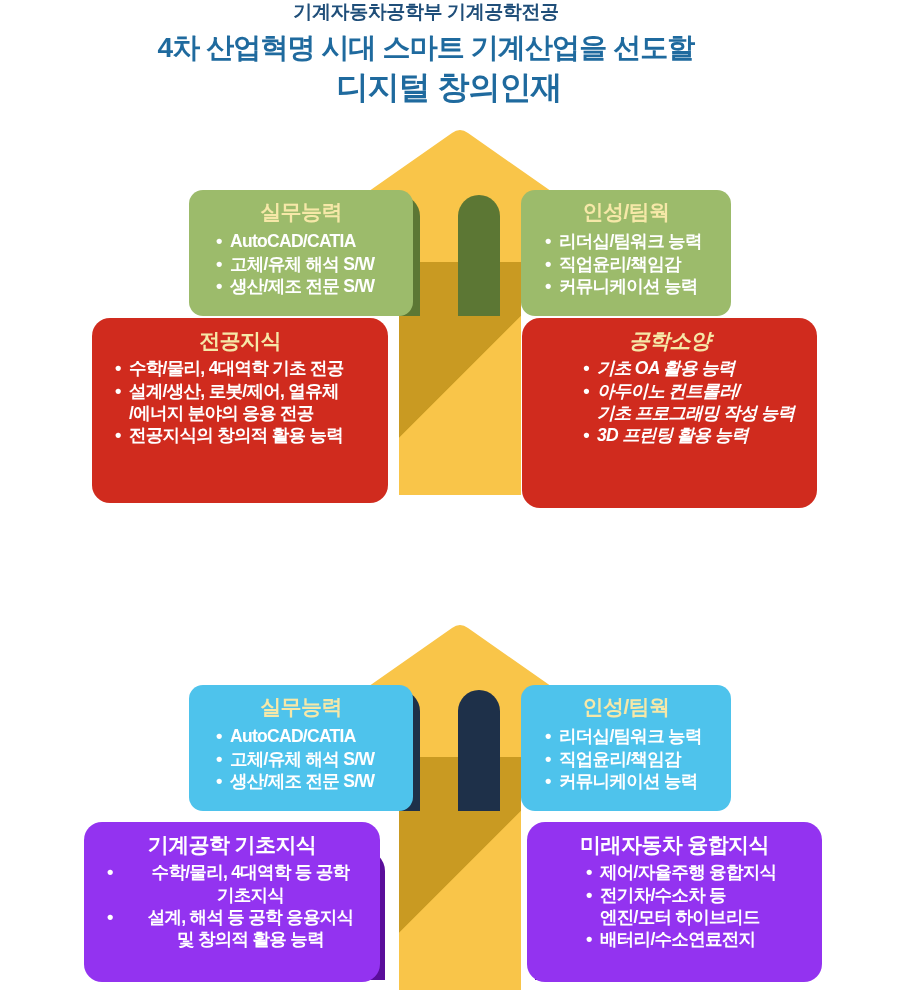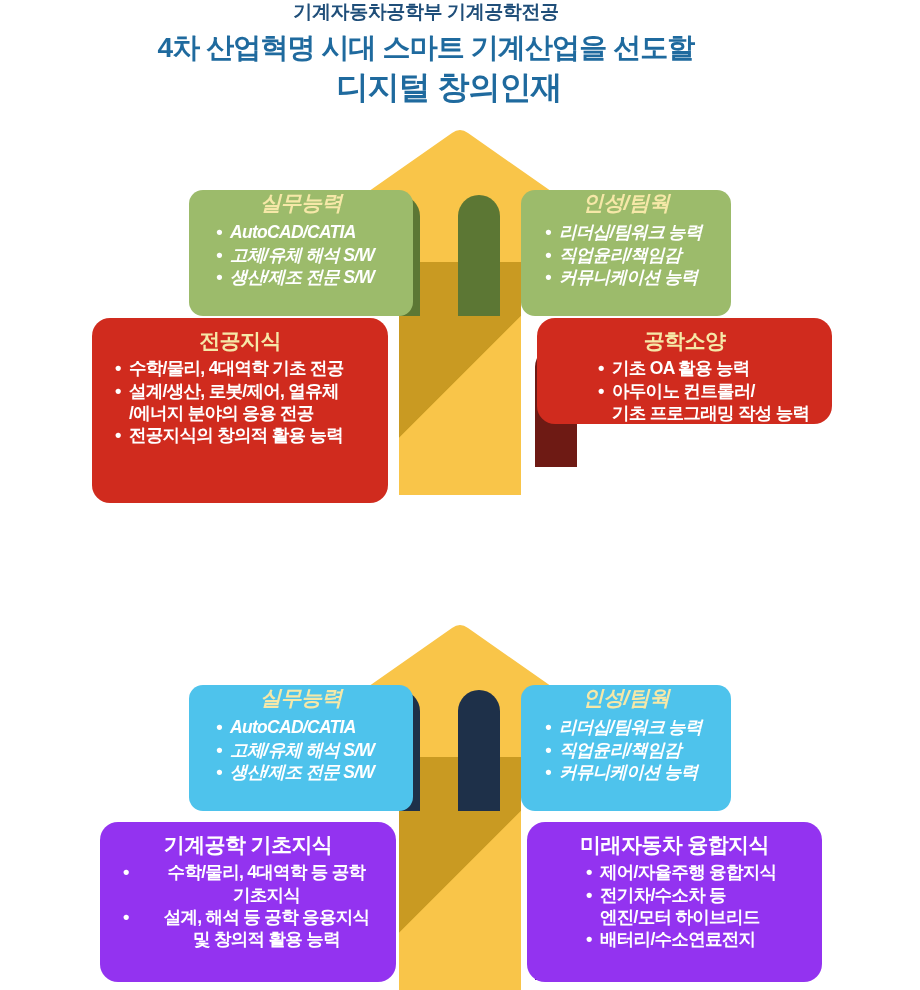--- a/index.html
+++ b/index.html
@@ -97,55 +97,55 @@
     content: "\2022";
     position: absolute;
     left: 1px;
     top: -1px;
     font-size: 1.05em;
   }
 
   
   .card-top {
     border-radius: 14px;
-    font-style: italic;
+    padding-top: 9px;
   }
   .card-top .card-title { font-size: 21px; }
   .card-top ul { margin-top: 6px; }
   .card-top li { font-size: 17.5px; }
 
   
   .card-bottom {
     border-radius: 18px;
     padding-top: 10px;
   }
   .card-bottom .card-title { font-size: 21px; }
   .card-bottom ul { margin-top: 4px; }
   .card-bottom li { font-size: 17.5px; }
 
   
   .c-skill-1  { left: 189px; top: 190px; width: 224px; height: 126px; background: #9CBB6B; }
   .c-team-1   { left: 521px; top: 190px; width: 210px; height: 126px; background: #9CBB6B; }
   .c-major-1  { left: 92px;  top: 318px; width: 296px; height: 185px; background: #D02B1E; }
-  .c-eng-1    { left: 537px; top: 318px; width: 295px; height: 106px; background: #D02B1E; }
+  .c-eng-1    { left: 522px; top: 318px; width: 295px; height: 190px; background: #D02B1E; font-style: italic; }
 
   .c-skill-1 .card-title, .c-team-1 .card-title { color: #F6E8A8; }
   .c-skill-1 li, .c-team-1 li { color: #FFFFFF; }
   .c-major-1 .card-title, .c-eng-1 .card-title { color: #F6E8A8; }
   .c-major-1 li, .c-eng-1 li { color: #FFFFFF; }
 
   .c-skill-1 ul { padding-left: 26px; }
   .c-team-1  ul { padding-left: 23px; }
   .c-major-1 ul { padding-left: 22px; }
   .c-eng-1   ul { padding-left: 60px; }
 
   
   .c-skill-2  { left: 189px; top: 190px; width: 224px; height: 126px; background: #4EC3EC; }
   .c-team-2   { left: 521px; top: 190px; width: 210px; height: 126px; background: #4EC3EC; }
-  .c-base-2   { left: 100px;  top: 327px; width: 296px; height: 160px; background: #9333F0; }
+  .c-base-2   { left: 84px;  top: 327px; width: 296px; height: 160px; background: #9333F0; }
   .c-future-2 { left: 527px; top: 327px; width: 295px; height: 160px; background: #9333F0; }
 
   .c-skill-2 .card-title, .c-team-2 .card-title { color: #F6E8A8; }
   .c-skill-2 li, .c-team-2 li { color: #FFFFFF; }
   .c-base-2 .card-title, .c-future-2 .card-title { color: #FFFFFF; }
   .c-base-2 li, .c-future-2 li { color: #FFFFFF; }
 
   .c-skill-2 ul { padding-left: 26px; }
   .c-team-2  ul { padding-left: 23px; }
   .c-base-2  ul { padding-left: 22px; text-align: center; }

